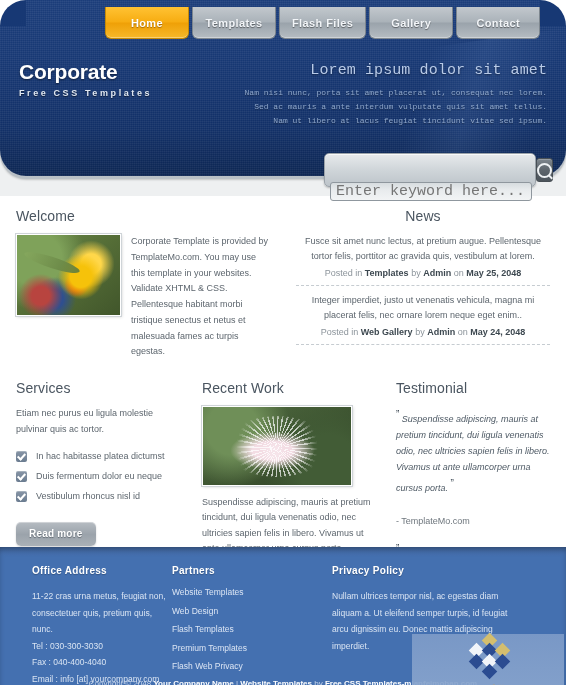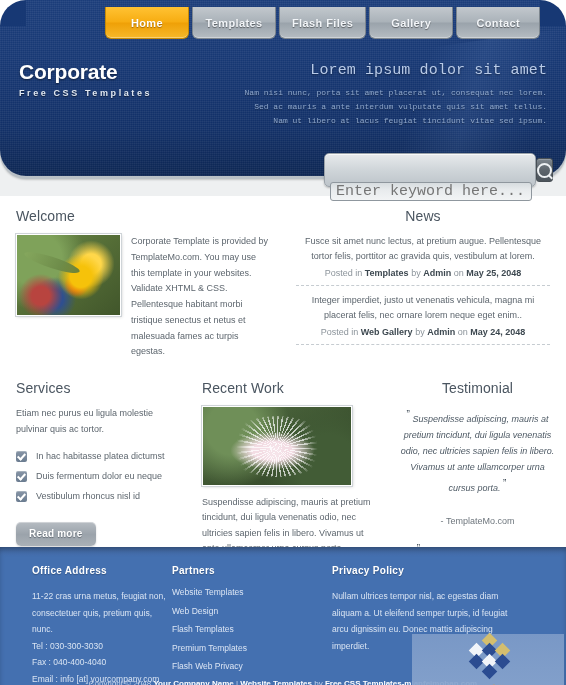--- a/index.html
+++ b/index.html
@@ -153,21 +153,21 @@
 
   .news-item{padding-bottom:7px;margin-bottom:7px;border-bottom:1px dashed #c6ccd1;}
   .news-item:last-child{border-bottom:1px dashed #c6ccd1;}
   .news-text{font-size:9px;line-height:1.72;color:#5d666e;}
   .news-meta{margin-top:3px;font-size:9px;color:#8c949b;}
   .news-meta b{color:#3d4850;}
 
   .row2{display:flex;margin-top:20px;}
   .col-services{width:196px;padding:0 12px 0 16px;box-sizing:border-box;}
   .col-work{width:194px;padding:0 10px 0 6px;box-sizing:border-box;}
-  .col-testi{width:176px;padding:0 7px 0 6px;box-sizing:border-box;text-align:center;}
+  .col-testi{width:176px;padding:0 7px 0 6px;box-sizing:border-box;}
 
   .svc-list{list-style:none;margin:13px 0 0 0;padding:0;}
   .svc-list li{
     display:flex;align-items:center;gap:9px;margin-bottom:9px;
     font-size:9px;color:#5d666e;
   }
   .cbox{
     width:11px;height:11px;flex:0 0 11px;border-radius:2px;
     background:linear-gradient(180deg,#8795a6 0%,#6b7c90 100%);
     position:relative;box-shadow:inset 0 1px 0 rgba(255,255,255,.25);

